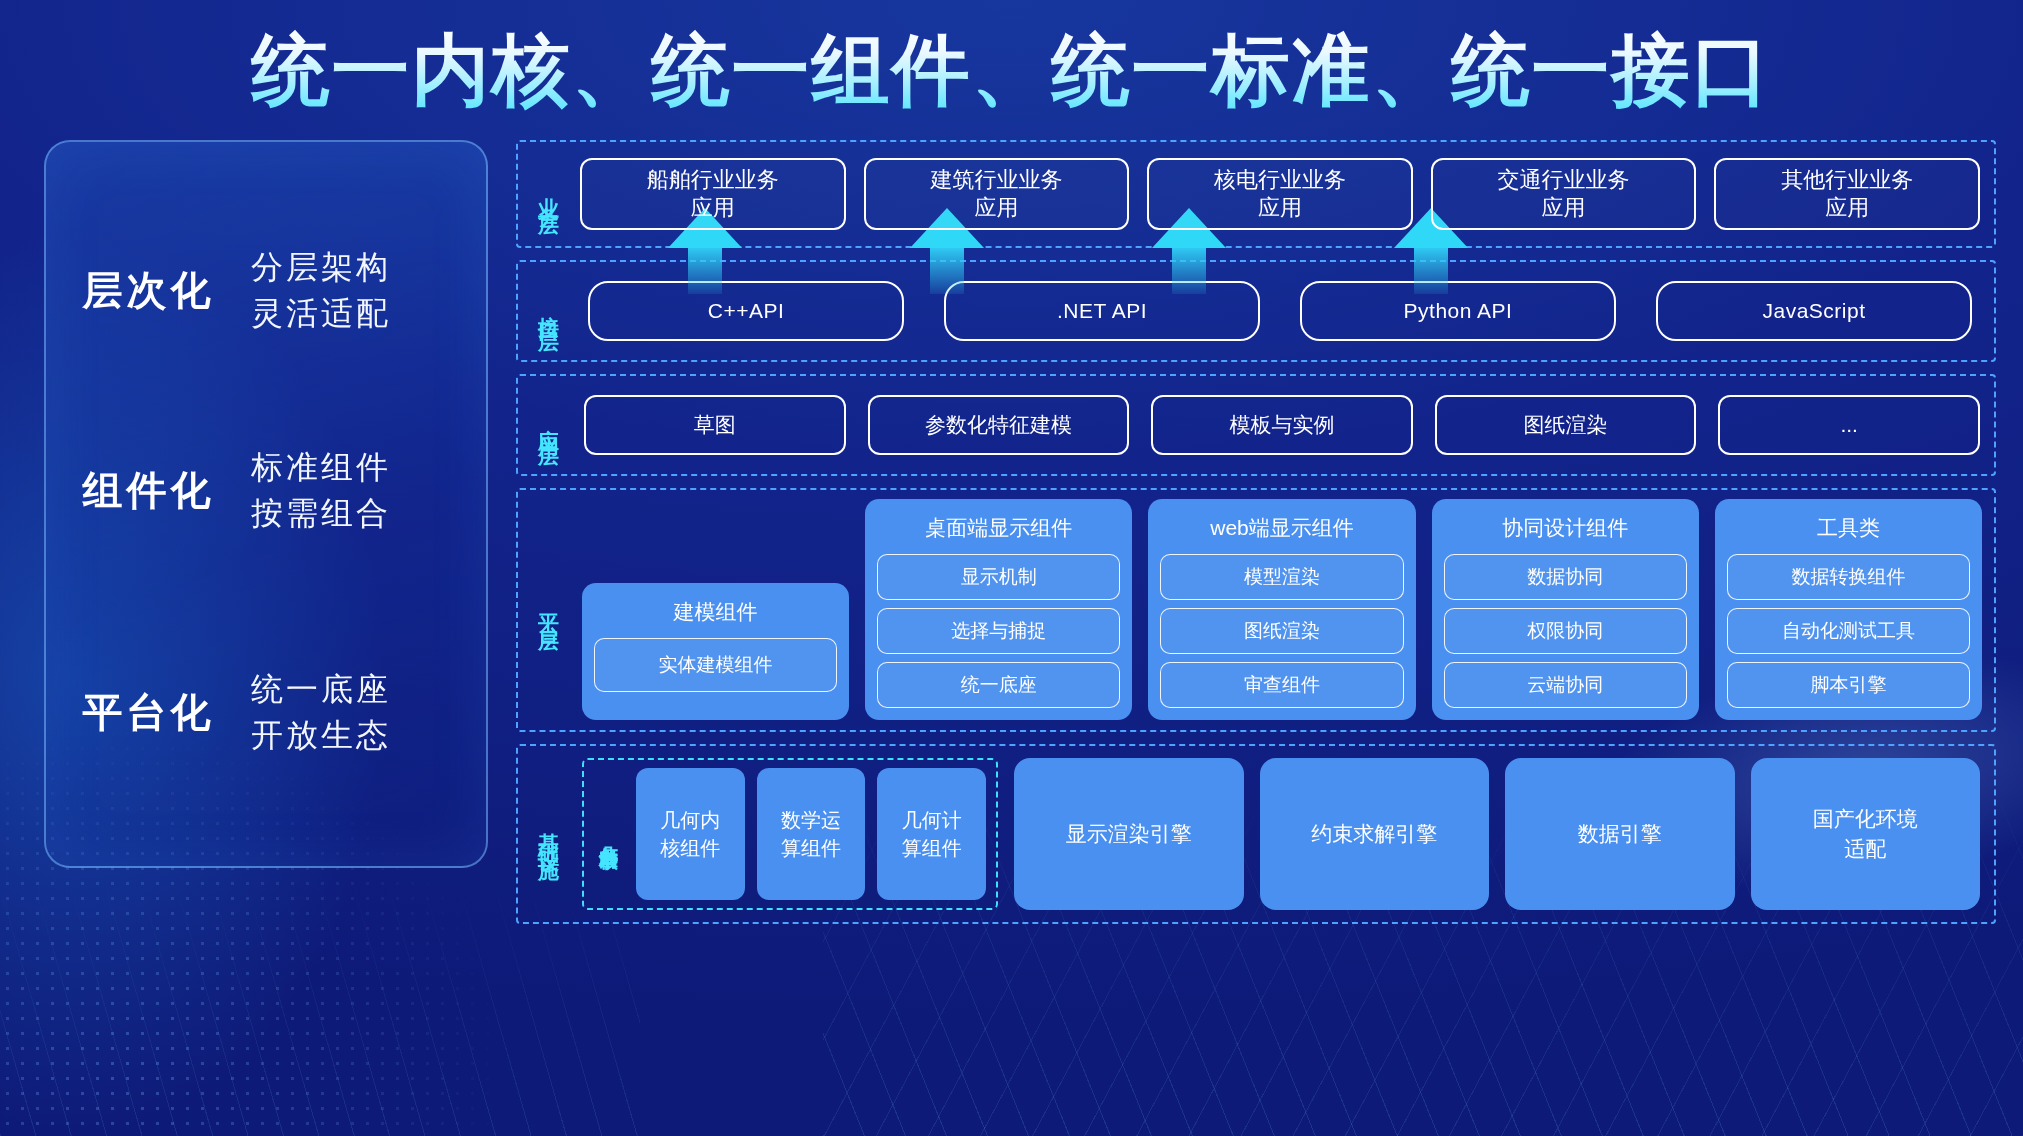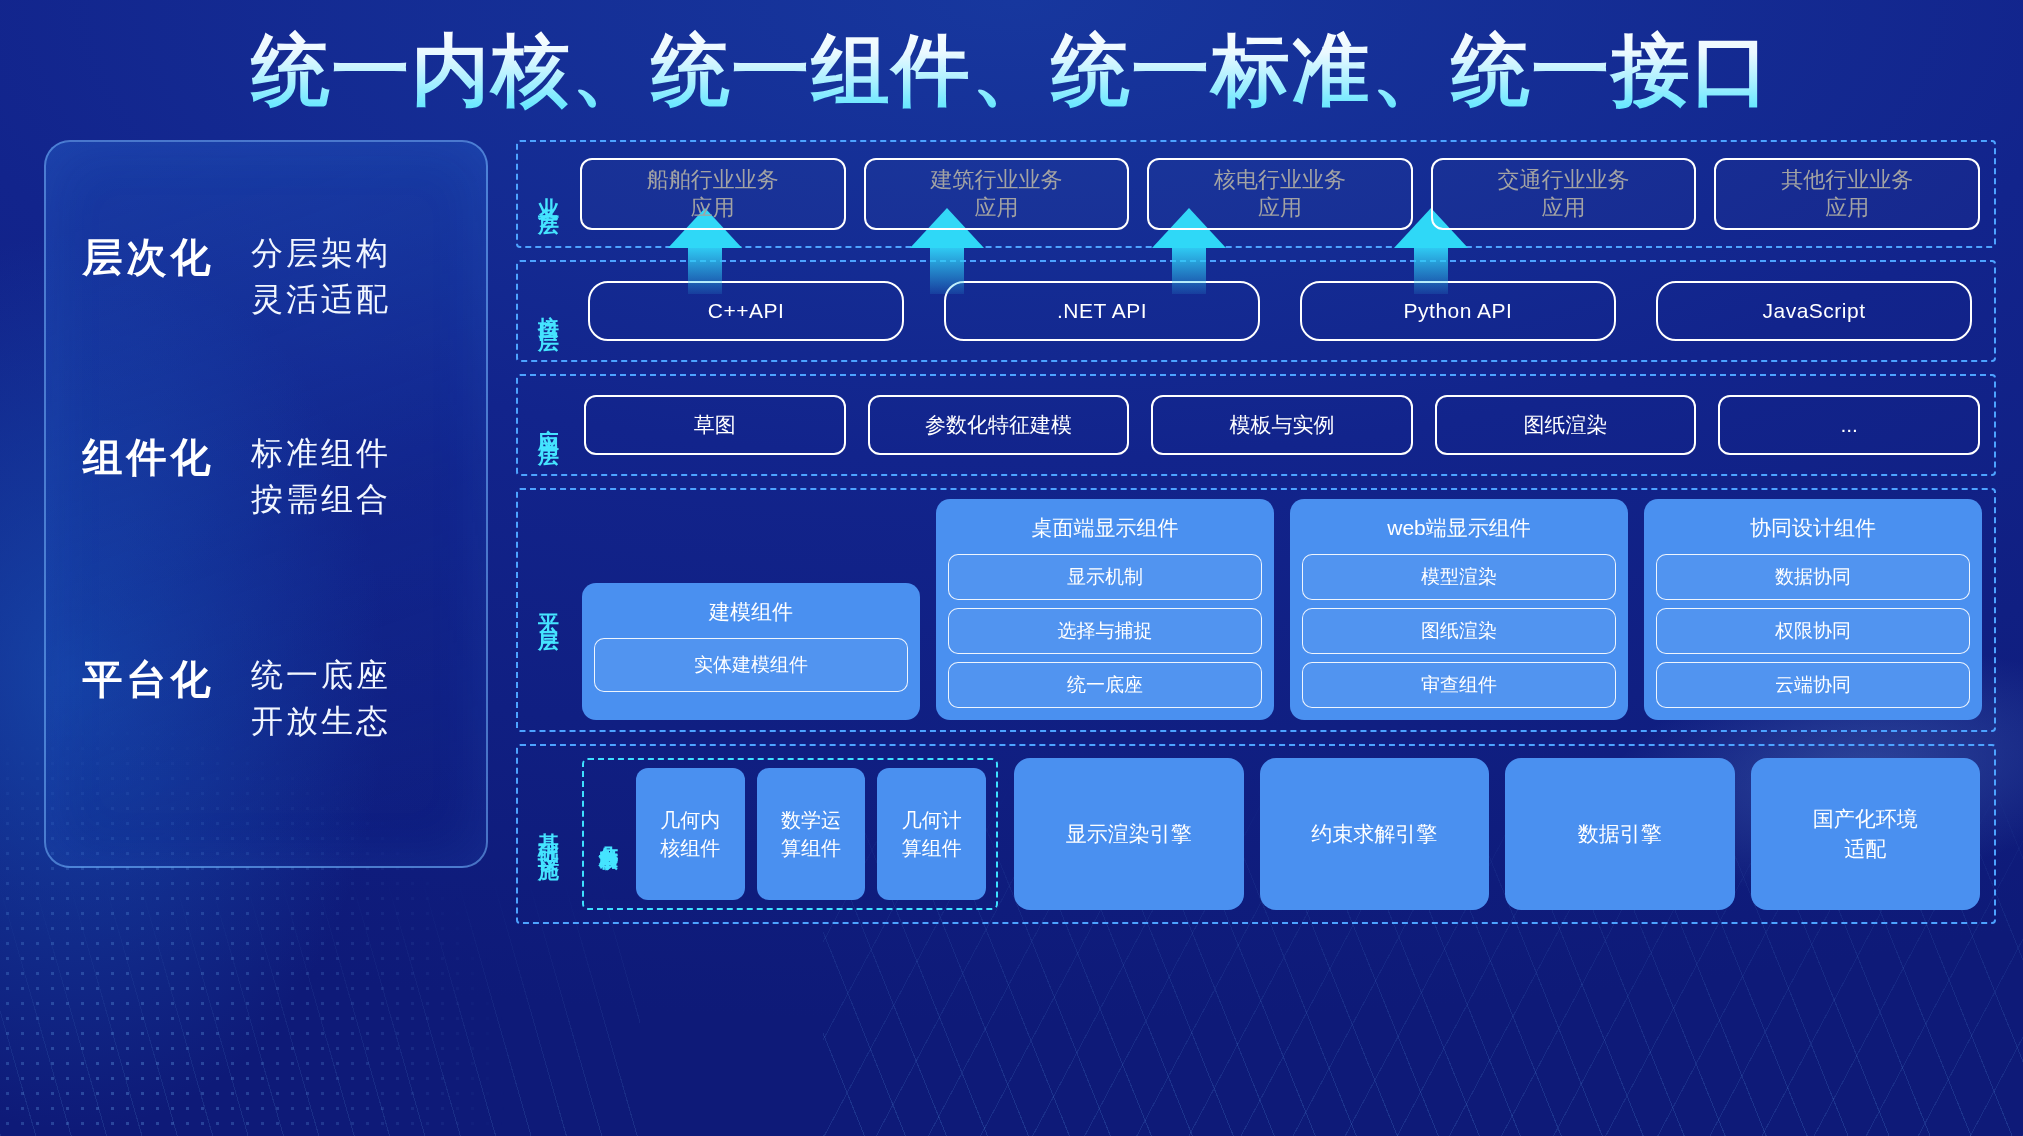--- a/index.html
+++ b/index.html
@@ -64,21 +64,21 @@
   
   #pillars{
     position:absolute;left:44px;top:140px;width:440px;height:724px;
     border:2px solid rgba(120,185,255,.55);
     border-radius:26px;
     background:linear-gradient(160deg, rgba(40,110,215,.30) 0%, rgba(20,55,165,.16) 55%, rgba(20,60,170,.05) 100%);
     box-shadow:inset 0 0 60px rgba(70,150,255,.12);
   }
   .pillar-row{
     position:absolute;left:0;width:440px;height:120px;
-    display:flex;align-items:flex-start;
+    display:flex;align-items:center;
   }
   .pillar-key{
     width:205px;text-align:center;
     color:#ffffff;font-weight:bold;font-size:40px;letter-spacing:4px;
   }
   .pillar-desc{
     color:#f2f7ff;font-size:32px;line-height:46px;letter-spacing:3px;
     white-space:pre-line;
   }
 
@@ -101,21 +101,21 @@
     line-height:1;
   }
   .layer-body{flex:1;display:flex;align-items:center;}
 
   
   #layer-business{height:104px;}
   #layer-business .layer-body{gap:18px;padding:0 14px 0 0;}
   .biz-card{
     flex:1;height:68px;border:2px solid #ffffff;border-radius:12px;
     display:flex;flex-direction:column;align-items:center;justify-content:center;
-    color:#a3a3a3;font-size:22px;line-height:28px;text-align:center;
+    color:#ffffff;font-size:22px;line-height:28px;text-align:center;
     background:rgba(255,255,255,.02);
     position:relative;z-index:3;
   }
 
   
   .arrow{
     position:absolute;width:74px;height:86px;z-index:1;
   }
   .arrow .head{
     position:absolute;top:0;left:0;width:0;height:0;
@@ -309,20 +309,26 @@
         <div class="plat-col-title">web端显示组件</div>
         <div class="plat-item">模型渲染</div>
         <div class="plat-item">图纸渲染</div>
         <div class="plat-item">审查组件</div>
       </div>
       <div class="plat-col">
         <div class="plat-col-title">协同设计组件</div>
         <div class="plat-item">数据协同</div>
         <div class="plat-item">权限协同</div>
         <div class="plat-item">云端协同</div>
+      </div>
+      <div class="plat-col">
+        <div class="plat-col-title">工具类</div>
+        <div class="plat-item">数据转换组件</div>
+        <div class="plat-item">自动化测试工具</div>
+        <div class="plat-item">脚本引擎</div>
       </div>
     </div>
   </div>
 
   <div class="layer" id="layer-infra">
     <div class="layer-label">基础设施</div>
     <div class="layer-body">
       <div class="kernel-group">
         <div class="kernel-label">几何内核引擎</div>
         <div class="kernel-card">几何内

